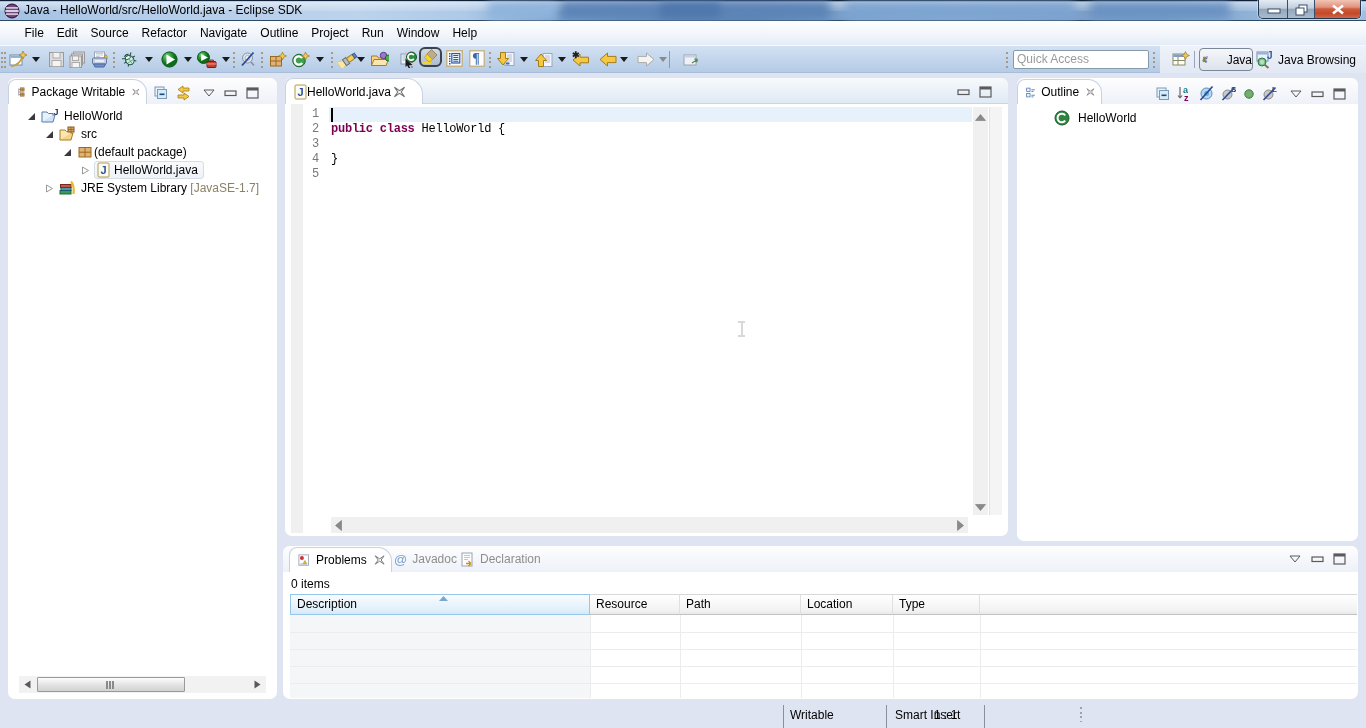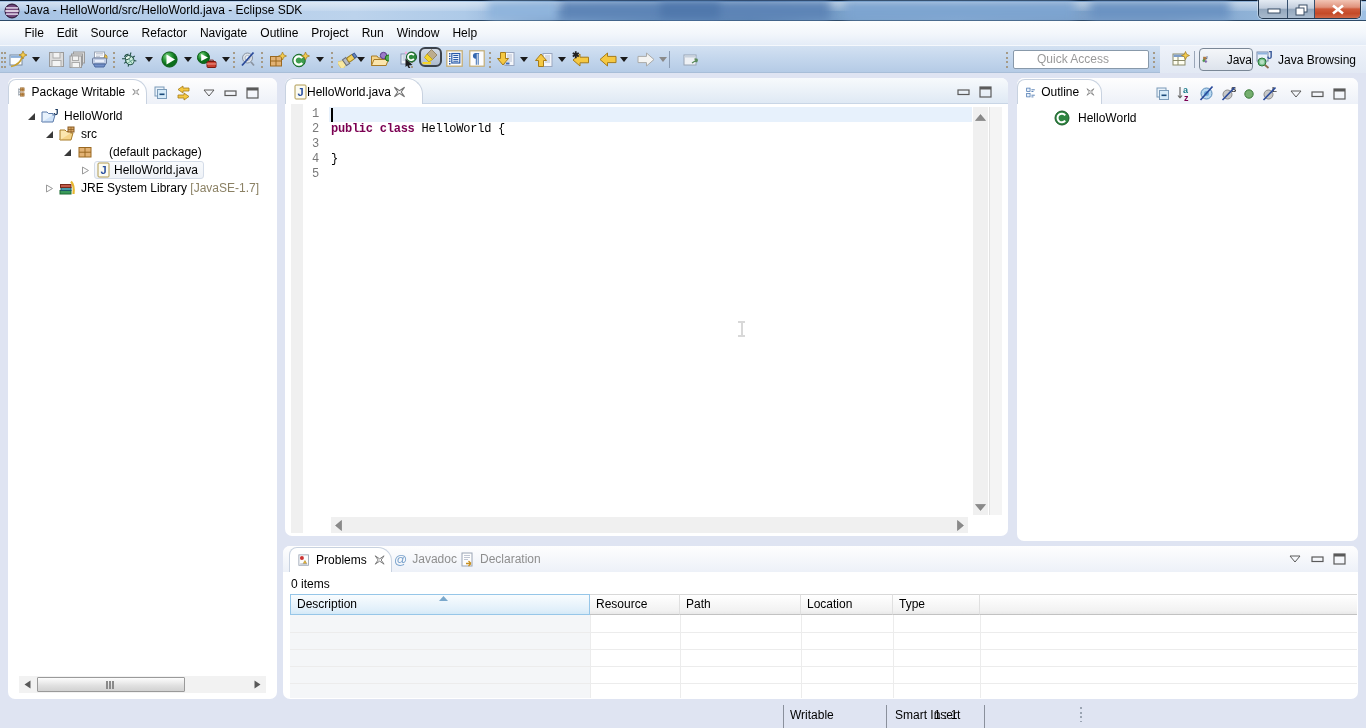--- a/index.html
+++ b/index.html
@@ -22,21 +22,21 @@
 #menubar{position:absolute;left:0;top:21px;width:1366px;height:25px;background:linear-gradient(180deg,#fcfdfe 0%,#f2f6fb 55%,#e4ecf7 100%);display:flex;align-items:center;border-bottom:1px solid #f5f8fc;padding-left:18px}
 #menubar span{padding:0 6.5px;font-size:12px}
 
 #toolbar{position:absolute;left:0;top:46px;width:1366px;height:27px;background:linear-gradient(180deg,#d3e1f2 0%,#c3d6ec 50%,#b5cbe6 100%);border-bottom:1px solid #a8bed8}
 #toolbar .ico{position:absolute;top:5px;width:17px;height:17px}
 .handle{position:absolute;top:6px;width:2px;height:16px;background-image:repeating-linear-gradient(180deg,#a59a86 0px,#a59a86 2px,rgba(0,0,0,0) 2px,rgba(0,0,0,0) 4.7px)}
 .dd{position:absolute;width:0;height:0;border-left:4.5px solid transparent;border-right:4.5px solid transparent;border-top:5.5px solid #1a1a1a;top:11px}
 .dd.gray{border-top-color:#8a8a8a}
 .tsep{position:absolute;top:5px;width:1px;height:17px;background:#8a9cb4}
 
-#qa{position:absolute;left:1013px;top:4px;width:136px;height:19px;background:#fff;border:1px solid #8899aa;border-radius:2px;color:#9a9a9a;font-size:12px;line-height:17px;padding-left:23px}
+#qa{position:absolute;left:1013px;top:4px;width:136px;height:19px;background:#fff;border:1px solid #8899aa;border-radius:2px;color:#9a9a9a;font-size:12px;line-height:17px;padding-left:3px}
 #persp-bg{position:absolute;left:1160px;top:0;width:206px;height:27px;background:linear-gradient(180deg,#eef2f9 0%,#e2e9f4 100%)}
 #javabtn{position:absolute;left:1199px;top:2px;width:54px;height:23px;border:1px solid #7a8796;border-radius:4px;background:linear-gradient(180deg,#f4f6f9,#dde3ec);display:flex;align-items:center}
 #javabtn span{font-size:12px;margin-left:18px}
 #jbrowse{position:absolute;left:1255px;top:4px;display:flex;align-items:center}
 #jbrowse span{font-size:12px;margin-left:3px}
 
 .panel{position:absolute;background:#fff;border-radius:7px;}
 #pkg{left:8px;top:78px;width:269px;height:621px}
 #editor{left:285px;top:78px;width:723px;height:458px}
 #outline{left:1017px;top:78px;width:341px;height:463px}
@@ -373,21 +373,21 @@
     <span style="margin-left:5px">src</span>
   </div>
   <div class="trow" style="top:65px">
     <svg width="9" height="9" style="margin-left:55px" viewBox="0 0 9 9">
         <path d="M1,8 L8,8 L8,1 Z" fill="#3a3a3a"></path>
       </svg>
     <svg width="16" height="16" viewBox="0 0 16 16" style="margin-left:5px">
       <rect x="2" y="3.5" width="12" height="9.5" fill="#e2b274" stroke="#9a6820"></rect>
       <path d="M8,3.5 V13 M2,8.2 H14" stroke="#9a6820"></path>
     </svg>
-    <span style="margin-left:16px">(default package)</span>
+    <span style="margin-left:1px">(default package)</span>
   </div>
   <div class="trow" style="top:83px">
     <svg width="9" height="9" style="margin-left:73px" viewBox="0 0 9 9">
         <path d="M1.5,1 L7.5,4.5 L1.5,8 Z" fill="#fdfdfd" stroke="#9a9a9a"></path>
       </svg>
     <span class="selbox">
       <svg width="13" height="16" viewBox="0 0 13 16">
         <rect x="1" y="1" width="11" height="14" rx="1" fill="#fbfbf2" stroke="#b09a50"></rect>
         <text x="3.5" y="12" font-size="11" font-weight="bold" fill="#2a50a0">J</text>
       </svg>

